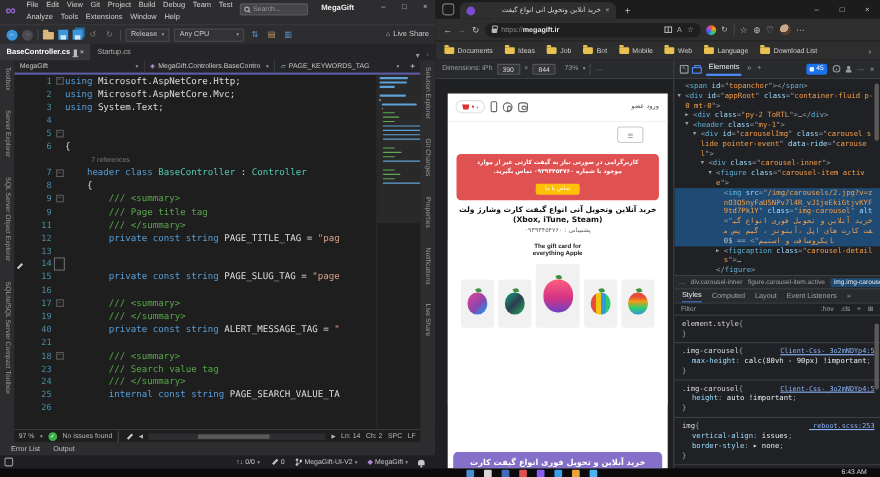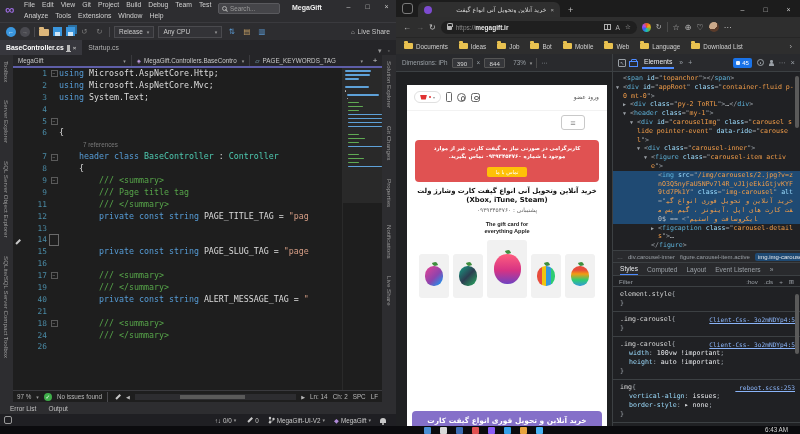--- a/index.html
+++ b/index.html
@@ -304,21 +304,23 @@
         <div class="v-crow"><span class="v-margin"></span><span class="v-ln">12</span><span class="v-fold"></span><span class="v-code"><span class="tk-d">        </span><span class="tk-k">private const string </span><span class="tk-d">PAGE_TITLE_TAG = </span><span class="tk-s">"pag</span></span></div>
         <div class="v-crow"><span class="v-margin"></span><span class="v-ln">13</span><span class="v-fold"></span></div>
         <div class="v-crow current"><span class="v-margin"><span class="pencil"></span></span><span class="v-ln">14</span><span class="v-fold"></span></div>
         <div class="v-crow"><span class="v-margin"></span><span class="v-ln">15</span><span class="v-fold"></span><span class="v-code"><span class="tk-d">        </span><span class="tk-k">private const string </span><span class="tk-d">PAGE_SLUG_TAG = </span><span class="tk-s">"page</span></span></div>
         <div class="v-crow"><span class="v-margin"></span><span class="v-ln">16</span><span class="v-fold"></span><span class="v-code"></span></div>
         <div class="v-crow"><span class="v-margin"></span><span class="v-ln">17</span><span class="v-fold"><span class="foldbox">−</span></span><span class="v-code"><span class="tk-c">        /// &lt;summary&gt;</span></span></div>
         <div class="v-crow"><span class="v-margin"></span><span class="v-ln">19</span><span class="v-fold"></span><span class="v-code"><span class="tk-c">        /// &lt;/summary&gt;</span></span></div>
         <div class="v-crow"><span class="v-margin"></span><span class="v-ln">40</span><span class="v-fold"></span><span class="v-code"><span class="tk-d">        </span><span class="tk-k">private const string </span><span class="tk-d">ALERT_MESSAGE_TAG = </span><span class="tk-s">"</span></span></div>
         <div class="v-crow"><span class="v-margin"></span><span class="v-ln">21</span><span class="v-fold"></span><span class="v-code"></span></div>
         <div class="v-crow"><span class="v-margin"></span><span class="v-ln">18</span><span class="v-fold"><span class="foldbox">−</span></span><span class="v-code"><span class="tk-c">        /// &lt;summary&gt;</span></span></div>
+        <div class="v-crow"><span class="v-margin"></span><span class="v-ln">23</span><span class="v-fold"></span><span class="v-code"><span class="tk-c">        /// Search value tag</span></span></div>
         <div class="v-crow"><span class="v-margin"></span><span class="v-ln">24</span><span class="v-fold"></span><span class="v-code"><span class="tk-c">        /// &lt;/summary&gt;</span></span></div>
+        <div class="v-crow"><span class="v-margin"></span><span class="v-ln">25</span><span class="v-fold"></span><span class="v-code"><span class="tk-d">        </span><span class="tk-k">internal const string </span><span class="tk-d">PAGE_SEARCH_VALUE_TA</span></span></div>
         <div class="v-crow"><span class="v-margin"></span><span class="v-ln">26</span><span class="v-fold"></span><span class="v-code"></span></div>
       </div>
     <div id="minimap">
         <div class="mm-view"></div>
         <div class="mm-line" style="width: 25.6px; margin-left: 0px; background: rgb(86, 156, 214);"></div>
         <div class="mm-line" style="width: 24.8px; margin-left: 0px; background: rgb(86, 156, 214);"></div>
         <div class="mm-line" style="width: 14.4px; margin-left: 0px; background: rgb(86, 156, 214);"></div>
         <div class="mm-line" style="width: 0px; margin-left: 0px; background: transparent;"></div>
         <div class="mm-line" style="width: 24px; margin-left: 0px; background: rgb(86, 156, 214);"></div>
         <div class="mm-line" style="width: 0.8px; margin-left: 0px; background: rgb(189, 189, 189);"></div>
@@ -584,26 +586,26 @@
       </div>
       <div id="dstyles">
           <div class="cssrule"><div class="cr-head">
               <span class="cr-sel">element.style</span>
               <span class="cr-brace"> {</span>
             </div><span class="cr-brace">}</span></div>
           <div class="cssrule"><div class="cr-head">
               <span class="cr-sel">.img-carousel</span>
               <span class="cr-brace"> {</span>
               <span class="cr-link">Client-Css-_3o2mNDYp4:5</span>
-            </div><span class="cr-brace">}</span></div>
+            </div><div class="cr-prop"><span class="cr-name">max-height</span><span class="cr-pn">: </span><span class="cr-val">calc(80vh - 90px) !important</span><span class="cr-pn">;</span></div><span class="cr-brace">}</span></div>
           <div class="cssrule"><div class="cr-head">
               <span class="cr-sel">.img-carousel</span>
               <span class="cr-brace"> {</span>
               <span class="cr-link">Client-Css-_3o2mNDYp4:5</span>
-            </div><div class="cr-prop"><span class="cr-name">width</span><span class="cr-pn">: </span><span class="cr-val">100vw !important</span><span class="cr-pn">;</span></div><div class="cr-prop"><span class="cr-name">height</span><span class="cr-pn">: </span><span class="cr-val">auto !important</span><span class="cr-pn">;</span></div><span class="cr-brace">}</span></div>
+            </div><div class="cr-prop"><span class="cr-name">height</span><span class="cr-pn">: </span><span class="cr-val">auto !important</span><span class="cr-pn">;</span></div><span class="cr-brace">}</span></div>
           <div class="cssrule"><div class="cr-head">
               <span class="cr-sel">img</span>
               <span class="cr-brace"> {</span>
               <span class="cr-link">_reboot.scss:253</span>
             </div><div class="cr-prop"><span class="cr-name">vertical-align</span><span class="cr-pn">: </span><span class="cr-val">issues</span><span class="cr-pn">;</span></div><div class="cr-prop"><span class="cr-name">border-style</span><span class="cr-pn">: </span><span class="cr-val">▸ none</span><span class="cr-pn">;</span></div><span class="cr-brace">}</span></div>
         </div>
       <div class="st-scroll"></div>
     </div>
   </div>
 

